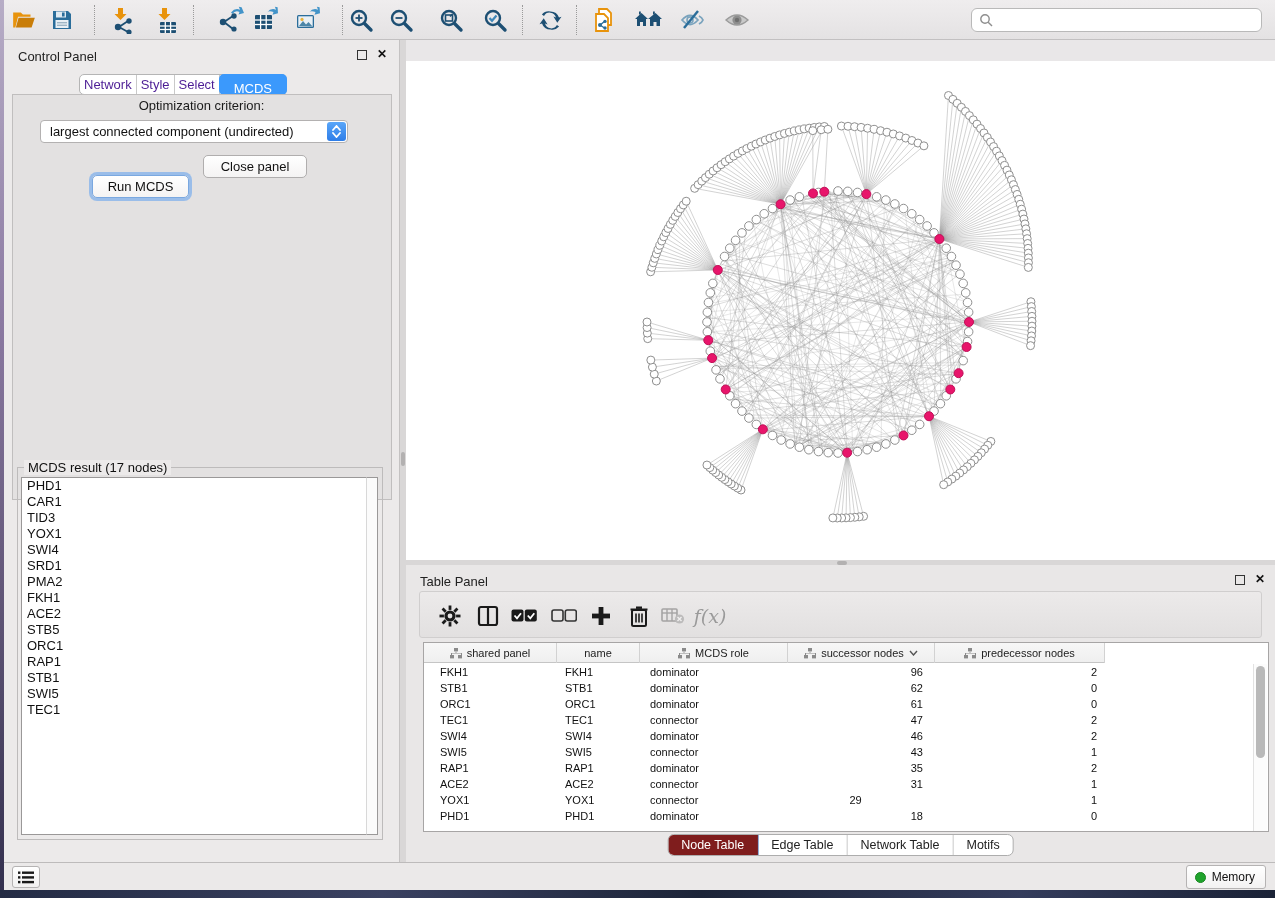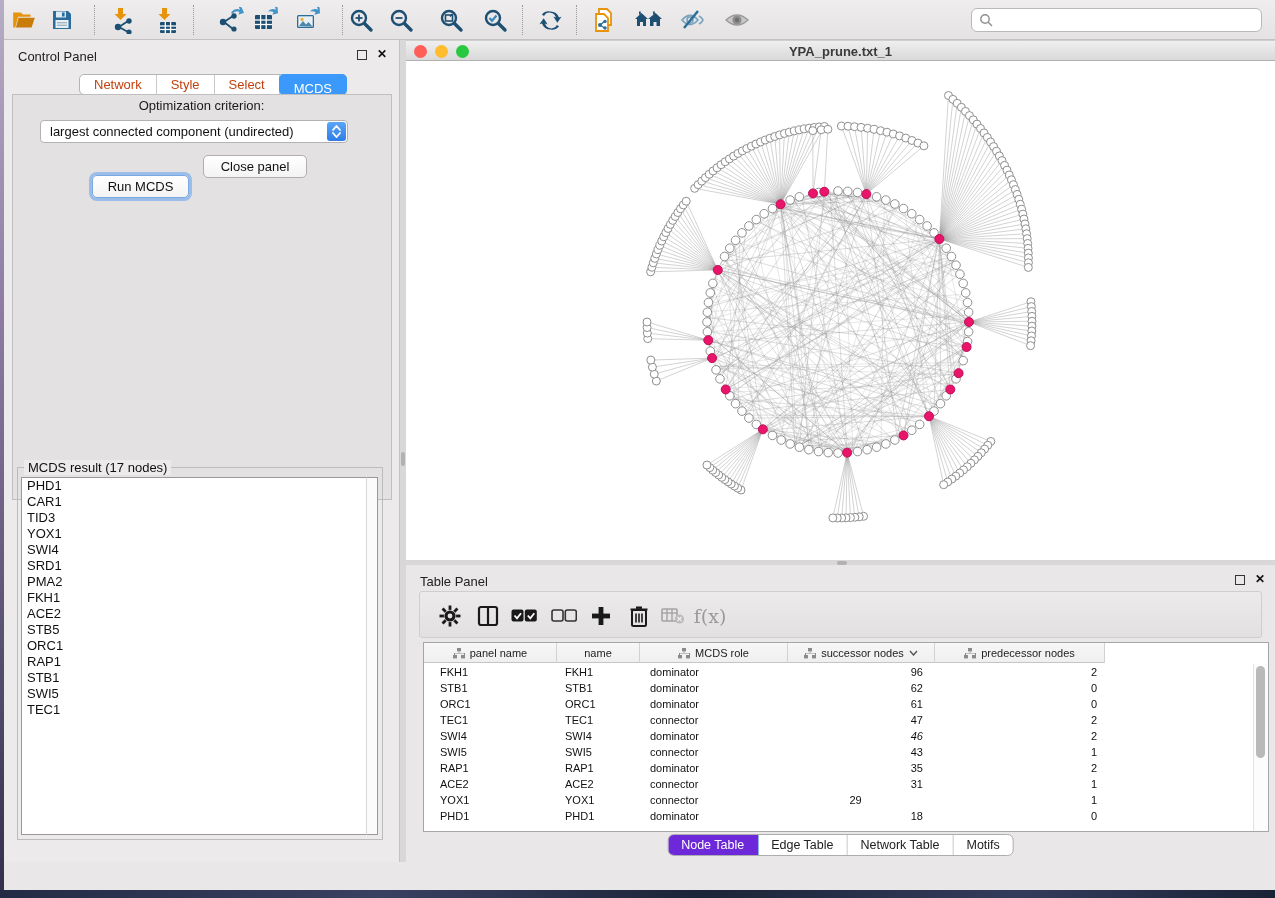--- a/index.html
+++ b/index.html
@@ -23,21 +23,21 @@
   .main { position:absolute; left:0; top:40px; width:1271px; height:822px; }
 
   
   .control-panel { position:absolute; left:0; top:0; width:396px; height:822px; background:#eceaea; border-right:1px solid #c4c2c2; }
   .panel-titlebar { position:absolute; left:0; top:0; width:100%; height:28px; }
   .panel-title { position:absolute; left:14px; top:9px; font-size:13px; color:#222; }
   .float-btn { position:absolute; top:10px; width:10px; height:10px; border:1.5px solid #333; background:transparent; }
   .close-btn { position:absolute; top:7px; font-size:12px; font-weight:bold; color:#111; line-height:14px; }
   .cp-tabs { position:absolute; left:75px; top:34px; height:21px; display:flex; background:#fff;
     border:1px solid #b5b5b5; border-radius:5px; }
-  .cp-tab { padding:0 14px; font-size:13px; color:#c2410c; line-height:19px; border-right:1px solid #c9c9c9; cursor:default; }
+  .cp-tab { padding:0 4px; font-size:13px; color:#4c1d95; line-height:19px; border-right:1px solid #c9c9c9; cursor:default; }
   .cp-tab:last-child { border-right:none; }
   .cp-tab.active { background:#3b99fc; color:#fff; border-radius:5px; margin:-1px; padding:4px 15px; line-height:21px; border-right:none; }
   .cp-content { position:absolute; left:8px; top:54px; width:380px; height:406px; background:#e3e1e1; border:1px solid #c0bebe; }
   .opt-label { position:absolute; left:0; top:58px; width:100%; text-align:center; font-size:13px; color:#1a1a1a; }
   .opt-select { position:absolute; left:36px; top:80px; width:308px; height:23px; background:#fff; border:1px solid #b3b1b1;
     border-radius:4px; font-size:13px; color:#111; display:flex; align-items:center; padding-left:9px; }
   .opt-stepper { position:absolute; right:1px; top:1px; width:19px; height:19px; border-radius:3px;
     background:linear-gradient(180deg,#59a6f9 0%,#2e7de8 100%); display:flex; flex-direction:column; align-items:center; justify-content:center; gap:1px; }
   .opt-stepper svg { display:block; }
   .btn { position:absolute; height:23px; background:linear-gradient(180deg,#ffffff,#f4f3f3); border:1px solid #b0aeae;
@@ -318,26 +318,20 @@
           </div>
         <div class="mcds-scroll"></div>
       </div>
     </div>
 
     <div class="vsplit">
         <div class="grip"></div>
       </div>
 
     <div class="right-col">
-      <div class="net-titlebar">
-        <span class="traffic" style="left: 8px; background: rgb(255, 95, 87);"></span>
-        <span class="traffic" style="left: 29px; background: rgb(254, 188, 46);"></span>
-        <span class="traffic" style="left: 50px; background: rgb(40, 200, 64);"></span>
-        <div class="net-title">YPA_prune.txt_1</div>
-      </div>
       <div class="net-canvas">
         <svg id="netsvg" width="869" height="499" viewBox="0 0 869 499">
             <line x1="374.5733797706309" y1="143.2579799348091" x2="441.6254682437138" y2="130.354103160148" stroke="#909090" stroke-width="0.8" opacity="0.38"></line>
             <line x1="374.5733797706309" y1="143.2579799348091" x2="481.7192759290224" y2="139.8018415936375" stroke="#909090" stroke-width="0.8" opacity="0.38"></line>
             <line x1="374.5733797706309" y1="143.2579799348091" x2="413.05935595792545" y2="131.3764990317287" stroke="#909090" stroke-width="0.8" opacity="0.38"></line>
             <line x1="374.5733797706309" y1="143.2579799348091" x2="307.66096465512567" y2="302.2408085457365" stroke="#909090" stroke-width="0.8" opacity="0.38"></line>
             <line x1="374.5733797706309" y1="143.2579799348091" x2="414.40182331463734" y2="390.81257326372804" stroke="#909090" stroke-width="0.8" opacity="0.38"></line>
             <line x1="374.5733797706309" y1="143.2579799348091" x2="505.2773791548134" y2="369.58833134458655" stroke="#909090" stroke-width="0.8" opacity="0.38"></line>
             <line x1="374.5733797706309" y1="143.2579799348091" x2="459.58577528642826" y2="389.062582364431" stroke="#909090" stroke-width="0.8" opacity="0.38"></line>
             <line x1="374.5733797706309" y1="143.2579799348091" x2="562.7376203852754" y2="252.71298509741658" stroke="#909090" stroke-width="0.8" opacity="0.38"></line>
@@ -1085,36 +1079,36 @@
             <svg width="24" height="18" viewBox="0 0 24 18" opacity="0.45">
                 <rect x="1" y="2" width="15" height="12" rx="1" fill="none" stroke="#555" stroke-width="1.6"></rect>
                 <line x1="1" y1="6" x2="16" y2="6" stroke="#555" stroke-width="1.4"></line>
                 <line x1="6" y1="2" x2="6" y2="14" stroke="#555" stroke-width="1.4"></line>
                 <line x1="11" y1="2" x2="11" y2="14" stroke="#555" stroke-width="1.4"></line>
                 <circle cx="18.5" cy="12" r="4.6" fill="#8a8a8a"></circle>
                 <path d="m16.5 10 4 4m0-4-4 4" stroke="#fff" stroke-width="1.4"></path>
               </svg>
           </div>
           <div class="tp-icon" style="left:274px">
-            <span style="font-family:'DejaVu Serif',serif; font-size:19px; color:#9a9a9a;">f(x)</span>
+            <span style="font-family:'DejaVu Serif',serif; font-style:italic; font-size:19px; color:#9a9a9a;">f(x)</span>
           </div>
         </div>
 
         <div class="table-box">
           <div class="thead" id="thead">
               <div class="th" style="width: 133px;">
                 <svg width="12" height="11" viewBox="0 0 12 11" style="flex:none">
                   <g fill="#8a8a8a">
                     <rect x="4" y="0" width="4" height="3.4"></rect>
                     <rect x="0" y="7" width="4" height="3.4"></rect>
                     <rect x="8" y="7" width="4" height="3.4"></rect>
                     <path d="M5.6 3.4h.8v2H2v1.6H1V5h4.6Zm.8 0v2H11v1.6h1V5H6.4Z"></path>
                   </g>
                 </svg>
-                <span>panel name</span>
+                <span>shared panel</span>
               </div>
               <div class="th" style="width: 83px;">
                 <span>name</span>
               </div>
               <div class="th" style="width: 148px;">
                 <svg width="12" height="11" viewBox="0 0 12 11" style="flex:none">
                   <g fill="#8a8a8a">
                     <rect x="4" y="0" width="4" height="3.4"></rect>
                     <rect x="0" y="7" width="4" height="3.4"></rect>
                     <rect x="8" y="7" width="4" height="3.4"></rect>
@@ -1175,21 +1169,21 @@
                 <div class="td" style="width: 133px; padding-left: 16px; text-align: left;">TEC1</div>
                 <div class="td" style="width: 83px; padding-left: 8px; text-align: left;">TEC1</div>
                 <div class="td" style="width: 148px; padding-left: 10px; text-align: left;">connector</div>
                 <div class="td" style="width: 147px; padding-right: 12px; text-align: right;">47</div>
                 <div class="td" style="width: 170px; padding-right: 8px; text-align: right;">2</div>
               </div>
               <div class="trow" style="top: 85px;">
                 <div class="td" style="width: 133px; padding-left: 16px; text-align: left;">SWI4</div>
                 <div class="td" style="width: 83px; padding-left: 8px; text-align: left;">SWI4</div>
                 <div class="td" style="width: 148px; padding-left: 10px; text-align: left;">dominator</div>
-                <div class="td" style="width: 147px; padding-right: 12px; text-align: right; font-style: italic;">46</div>
+                <div class="td" style="width: 147px; padding-right: 12px; text-align: right;">46</div>
                 <div class="td" style="width: 170px; padding-right: 8px; text-align: right;">2</div>
               </div>
               <div class="trow" style="top: 101px;">
                 <div class="td" style="width: 133px; padding-left: 16px; text-align: left;">SWI5</div>
                 <div class="td" style="width: 83px; padding-left: 8px; text-align: left;">SWI5</div>
                 <div class="td" style="width: 148px; padding-left: 10px; text-align: left;">connector</div>
                 <div class="td" style="width: 147px; padding-right: 12px; text-align: right;">43</div>
                 <div class="td" style="width: 170px; padding-right: 8px; text-align: right;">1</div>
               </div>
               <div class="trow" style="top: 117px;">
@@ -1220,22 +1214,40 @@
                 <div class="td" style="width: 147px; padding-right: 12px; text-align: right;">18</div>
                 <div class="td" style="width: 170px; padding-right: 8px; text-align: right;">0</div>
               </div>
             </div>
           <div class="tscroll">
               <div class="tthumb"></div>
             </div>
         </div>
 
         <div class="bottom-tabs" id="bottom-tabs">
-            <div class="b-tab active" style="background: #6d28d9; text-align: right;">Node Table</div>
+            <div class="b-tab active" style="background: #7f1d1d; text-align: right;">Node Table</div>
             <div class="b-tab">Edge Table</div>
             <div class="b-tab">Network Table</div>
             <div class="b-tab">Motifs</div>
           </div>
       </div>
     </div>
   </div>
 
+  <div class="statusbar">
+    <div class="sb-listbtn">
+      <svg width="16" height="13" viewBox="0 0 16 13">
+          <g fill="#1a1a1a">
+            <rect x="0" y="0.5" width="2.4" height="2.4"></rect>
+            <rect x="4" y="0.5" width="12" height="2.4"></rect>
+            <rect x="0" y="5.2" width="2.4" height="2.4"></rect>
+            <rect x="4" y="5.2" width="12" height="2.4"></rect>
+            <rect x="0" y="9.9" width="2.4" height="2.4"></rect>
+            <rect x="4" y="9.9" width="12" height="2.4"></rect>
+          </g>
+        </svg>
+    </div>
+    <div class="memory-btn">
+      <span class="mem-dot"></span>
+      <span>Memory</span>
+    </div>
+  </div>
 </div>
 
 </body></html>

